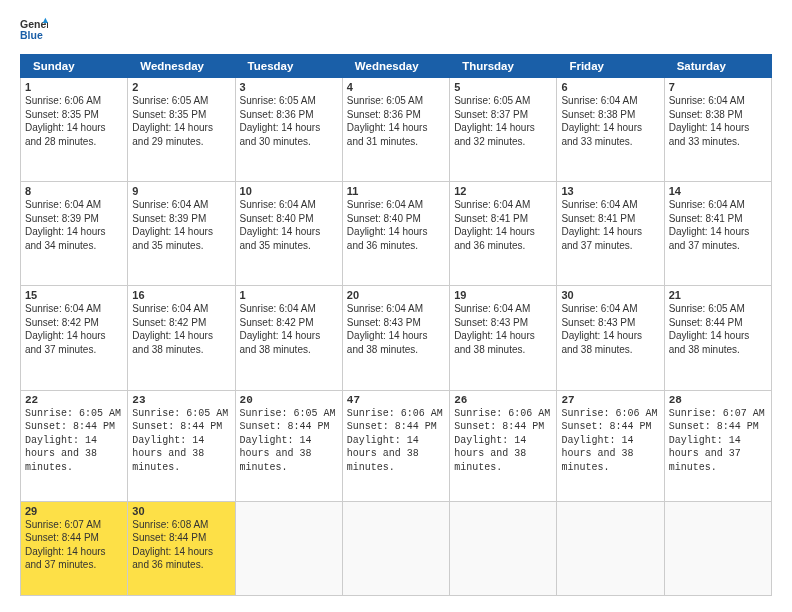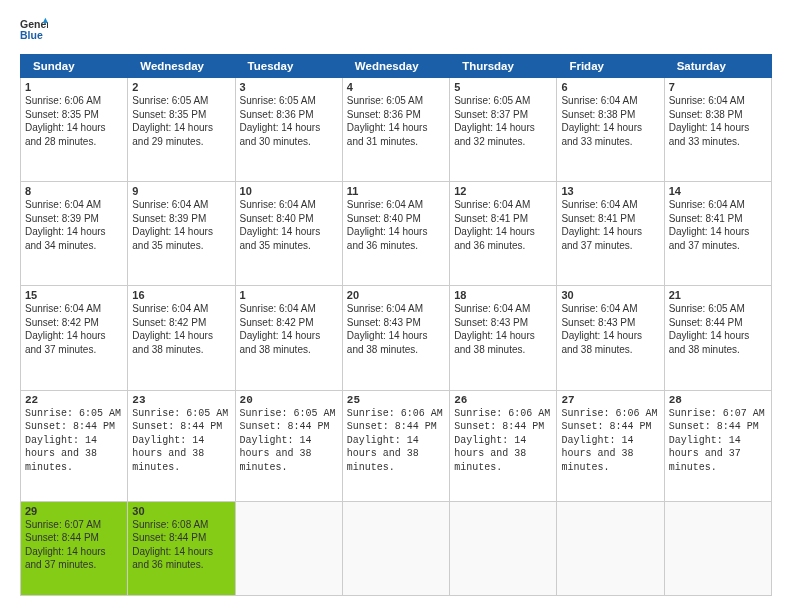--- a/index.html
+++ b/index.html
@@ -62,21 +62,21 @@
     }
     .calendar td {
       border: 1px solid #ccc;
       vertical-align: top;
       padding: 3px 4px;
       font-size: 9.5px;
       color: #333;
       background: #fff;
     }
     .calendar tr:last-child td {
-      background: #84cc16;
+      background: #fde047;
     }
     .day-num {
       font-size: 11px;
       font-weight: bold;
       display: block;
       margin-bottom: 1px;
     }
     .day-info {
       font-size: 10px;
       color: #333;
@@ -220,21 +220,21 @@
             Sunrise: 6:04 AM<br>Sunset: 8:42 PM<br>Daylight: 14 hours and 38 minutes.
           </div>
         </td>
           <td>
           <span class="day-num">20</span>
           <div class="day-info">
             Sunrise: 6:04 AM<br>Sunset: 8:43 PM<br>Daylight: 14 hours and 38 minutes.
           </div>
         </td>
           <td>
-          <span class="day-num">18</span>
+          <span class="day-num">19</span>
           <div class="day-info">
             Sunrise: 6:04 AM<br>Sunset: 8:43 PM<br>Daylight: 14 hours and 38 minutes.
           </div>
         </td>
           <td>
           <span class="day-num">30</span>
           <div class="day-info">
             Sunrise: 6:04 AM<br>Sunset: 8:43 PM<br>Daylight: 14 hours and 38 minutes.
           </div>
         </td>
@@ -258,21 +258,21 @@
             Sunrise: 6:05 AM<br>Sunset: 8:44 PM<br>Daylight: 14 hours and 38 minutes.
           </div>
         </td>
           <td>
           <span class="day-num">20</span>
           <div class="day-info">
             Sunrise: 6:05 AM<br>Sunset: 8:44 PM<br>Daylight: 14 hours and 38 minutes.
           </div>
         </td>
           <td>
-          <span class="day-num">25</span>
+          <span class="day-num">47</span>
           <div class="day-info">
             Sunrise: 6:06 AM<br>Sunset: 8:44 PM<br>Daylight: 14 hours and 38 minutes.
           </div>
         </td>
           <td>
           <span class="day-num">26</span>
           <div class="day-info">
             Sunrise: 6:06 AM<br>Sunset: 8:44 PM<br>Daylight: 14 hours and 38 minutes.
           </div>
         </td>

